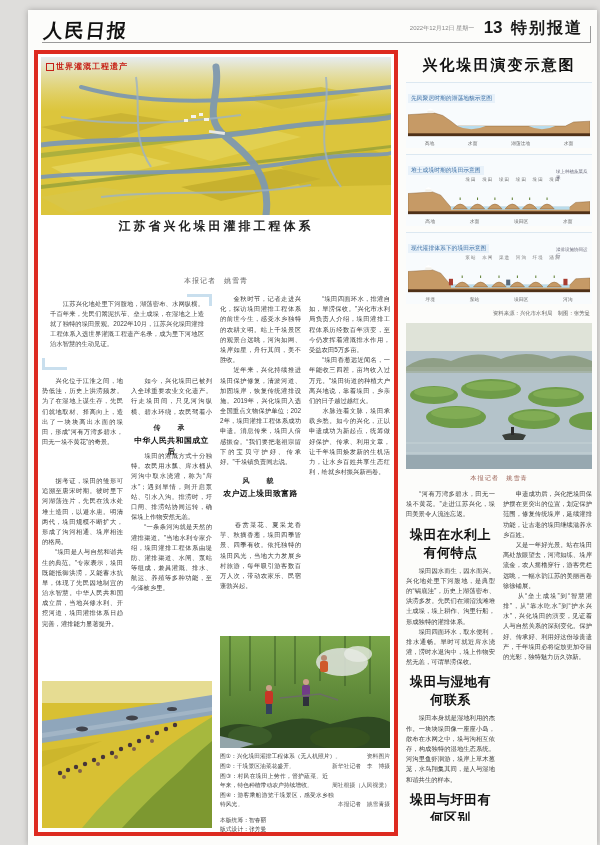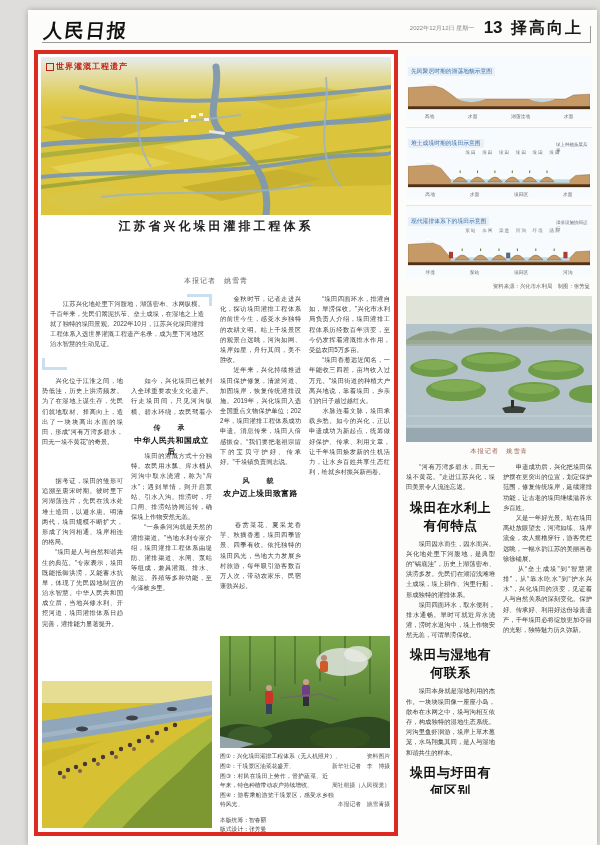--- a/index.html
+++ b/index.html
@@ -92,21 +92,21 @@
 </style>
 </head>
 <body>
 
 <div class="page">
 
   <div class="mast">人民日报</div>
   <div class="hdr-right">
     <span class="hdr-date">2022年12月12日 星期一</span>
     <span class="hdr-pno">13</span>
-    <span class="hdr-sect">择高向上</span>
+    <span class="hdr-sect">特别报道</span>
   </div>
   <div class="hdr-rule"></div>
 
   <div class="main-box">
     <div class="mi">
 
       <div class="main-photo photo-frame">
         <svg viewBox="0 0 350 158" preserveAspectRatio="none">
           <defs>
             <linearGradient id="gsky" x1="0" y1="0" x2="0" y2="1">
@@ -286,20 +286,21 @@
       <div class="m-credits">
         <div>本版统筹：智春丽</div>
         <div>版式设计：张芳曼</div>
       </div>
 
     </div>
   </div>
 
   <div class="right-col">
 
+    <div class="d-title">兴化垛田演变示意图</div>
 
     <div class="strip">
       <div class="strip-label">先民聚居时期的湖荡地貌示意图</div>
       <svg viewBox="0 0 178 42" preserveAspectRatio="none">
         <path d="M0,36 L0,12 L26,10 L34,13 L42,20 L48,26 L154,26 L162,21 L178,20 L178,36 Z" fill="#c69a66" stroke="#8a6134" stroke-width="0.5"></path>
         <path d="M48,26 Q62,34 76,26 Z" fill="#b9dcec"></path>
         <path d="M118,26 Q131,34 144,26 Z" fill="#b9dcec"></path>
         <path d="M18,7 l4,-3 4,3 z" fill="#fff"></path>
           <rect x="19" y="7" width="6" height="3" fill="#f2efe8"></rect>
         <rect x="0" y="35" width="178" height="3.5" fill="#4f3118"></rect>

